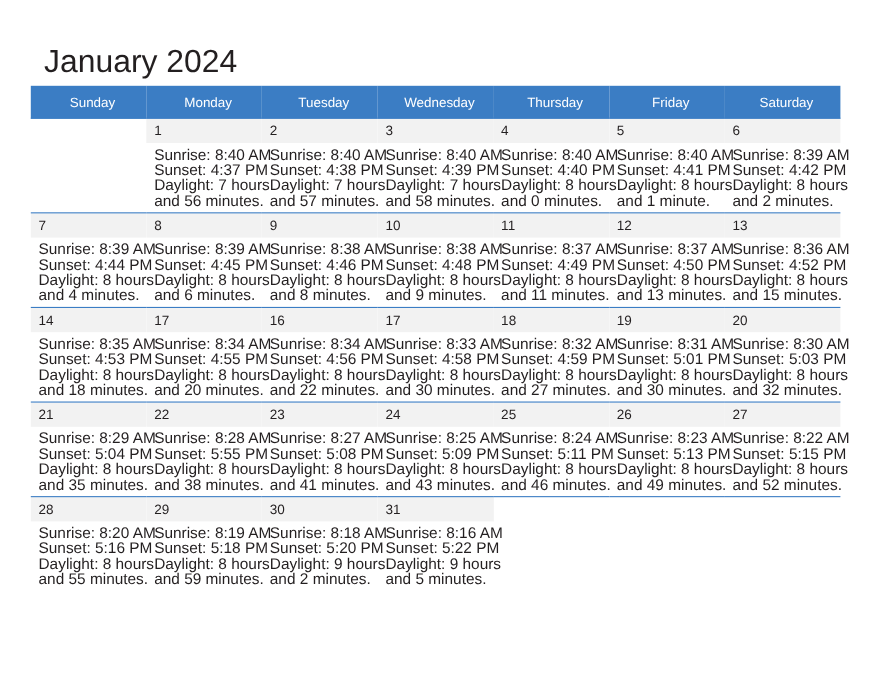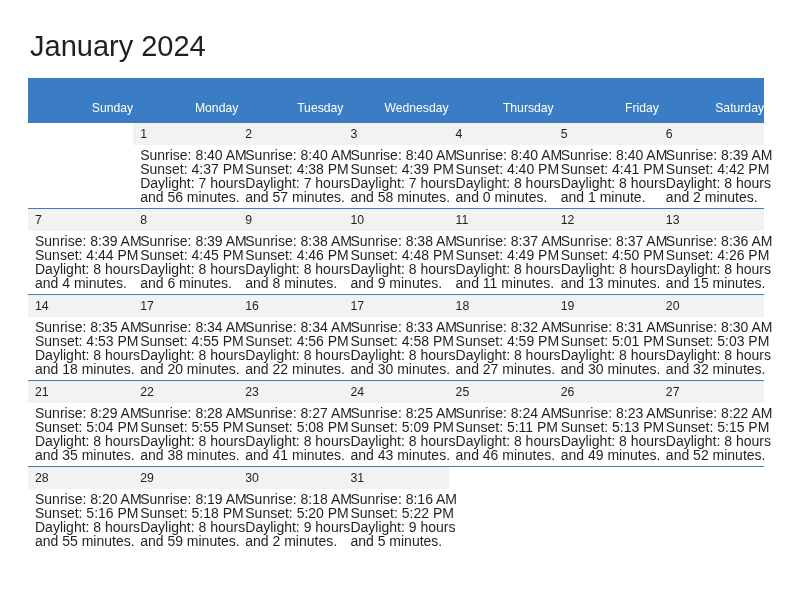--- a/index.html
+++ b/index.html
@@ -64,21 +64,21 @@
   }
   .titles {
     text-align: right;
     padding-right: 2px;
   }
   .cal-title {
     font-size: 29px;
     line-height: 33px;
     color: #231f20;
     font-weight: normal;
-    margin: 2px;
+    margin: 12px;
   }
   .cal-subtitle {
     font-size: 14.5px;
     line-height: 20px;
     color: #231f20;
     margin: 7px 0 0 0;
     font-weight: normal;
   }
 
   
@@ -86,22 +86,22 @@
     width: 736px;
     border-collapse: collapse;
     table-layout: fixed;
     margin-top: 6px;
   }
   .calendar th {
     background: #3b7dc4;
     color: #ffffff;
     font-weight: normal;
     font-size: 12.2px;
-    text-align: right;
-    padding: 20px 0 5px 7px;
+    text-align: center;
+    padding: 5px 0 5px 7px;
     height: 19px;
     border: none;
   }
   .calendar td {
     vertical-align: top;
     padding: 0;
     border-top: 1px solid #3b7dc4;
     width: 105.14px;
     height: 86px;
     box-sizing: border-box;
@@ -264,21 +264,21 @@
               <div>Sunrise: 8:37 AM</div>
               <div>Sunset: 4:50 PM</div>
               <div>Daylight: 8 hours</div>
               <div>and 13 minutes.</div>
             </div>
           </td>
           <td class="">
             <div class="daynum">13</div>
             <div class="details">
               <div>Sunrise: 8:36 AM</div>
-              <div>Sunset: 4:26 PM</div>
+              <div>Sunset: 4:52 PM</div>
               <div>Daylight: 8 hours</div>
               <div>and 15 minutes.</div>
             </div>
           </td>
         </tr>
         <tr class="week-row">
           <td class="">
             <div class="daynum">14</div>
             <div class="details">
               <div>Sunrise: 8:35 AM</div>

